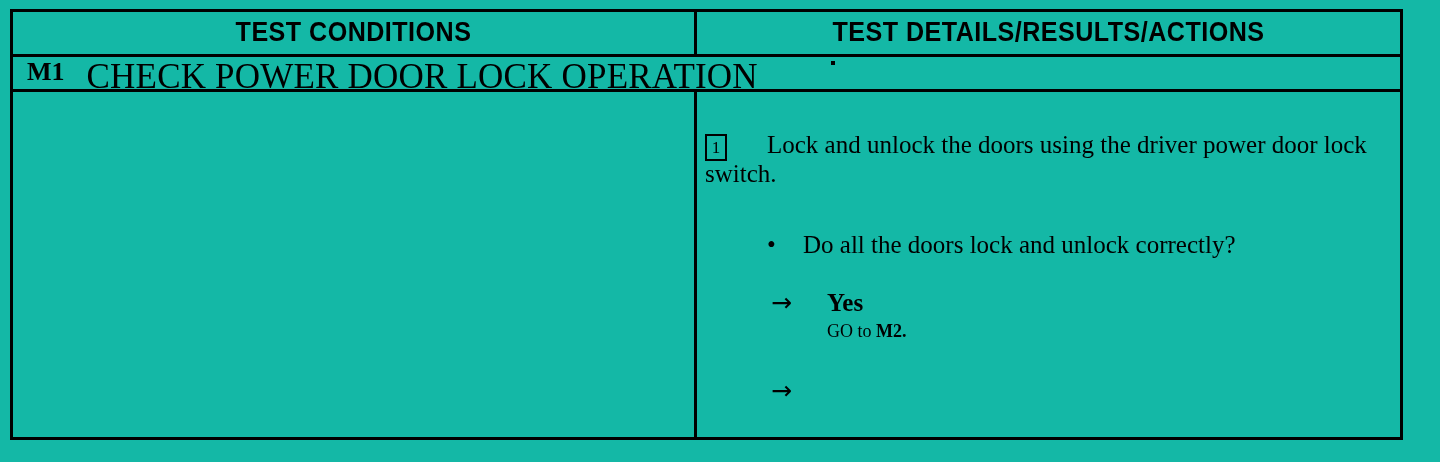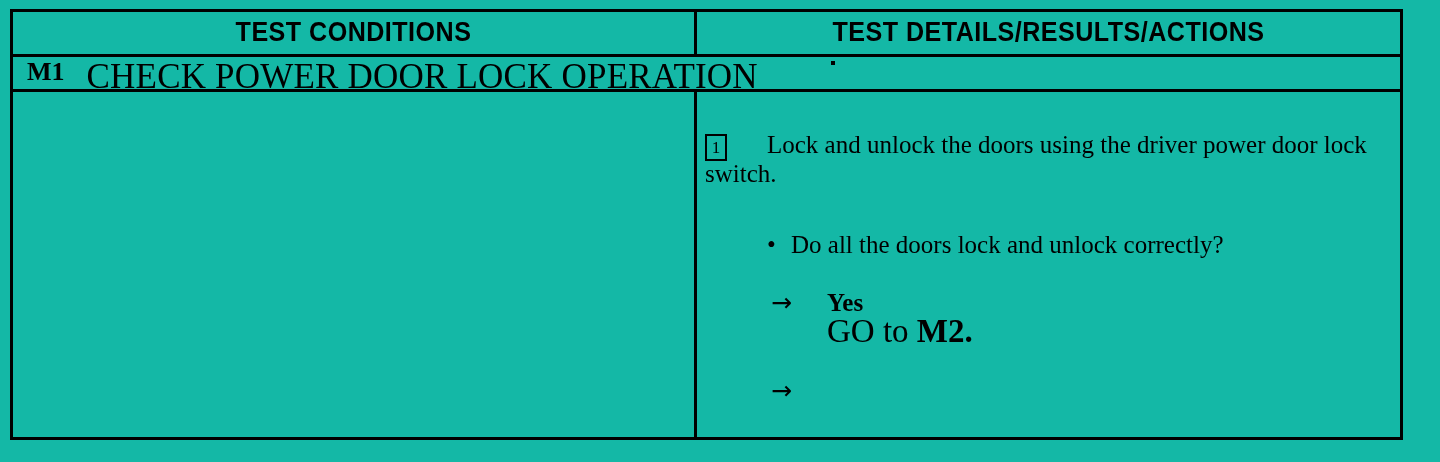--- a/index.html
+++ b/index.html
@@ -138,21 +138,21 @@
     line-height: 29px;
   }
   .question-bullet {
     position: absolute;
     left: 0;
     top: 0;
     font-size: 25px;
     line-height: 29px;
   }
   .question-text {
-    margin-left: 24px;
+    margin-left: 36px;
     display: block;
   }
 
   .outcome {
     position: absolute;
     left: 74px;
     width: 620px;
   }
   .outcome-yes { top: 196px; }
   .outcome-no  { top: 284px; }
@@ -167,21 +167,21 @@
   }
   .outcome-body {
     margin-left: 56px;
   }
   .outcome-label {
     font-weight: bold;
     font-size: 25px;
     line-height: 29px;
   }
   .outcome-action {
-    font-size: 33px;
+    font-size: 18px;
     line-height: 29px;
     white-space: nowrap;
   }
   .outcome-action .target-bold { font-weight: bold; }
 
   
   .artifact {
     position: absolute;
     left: 831px;
     top: 61px;

